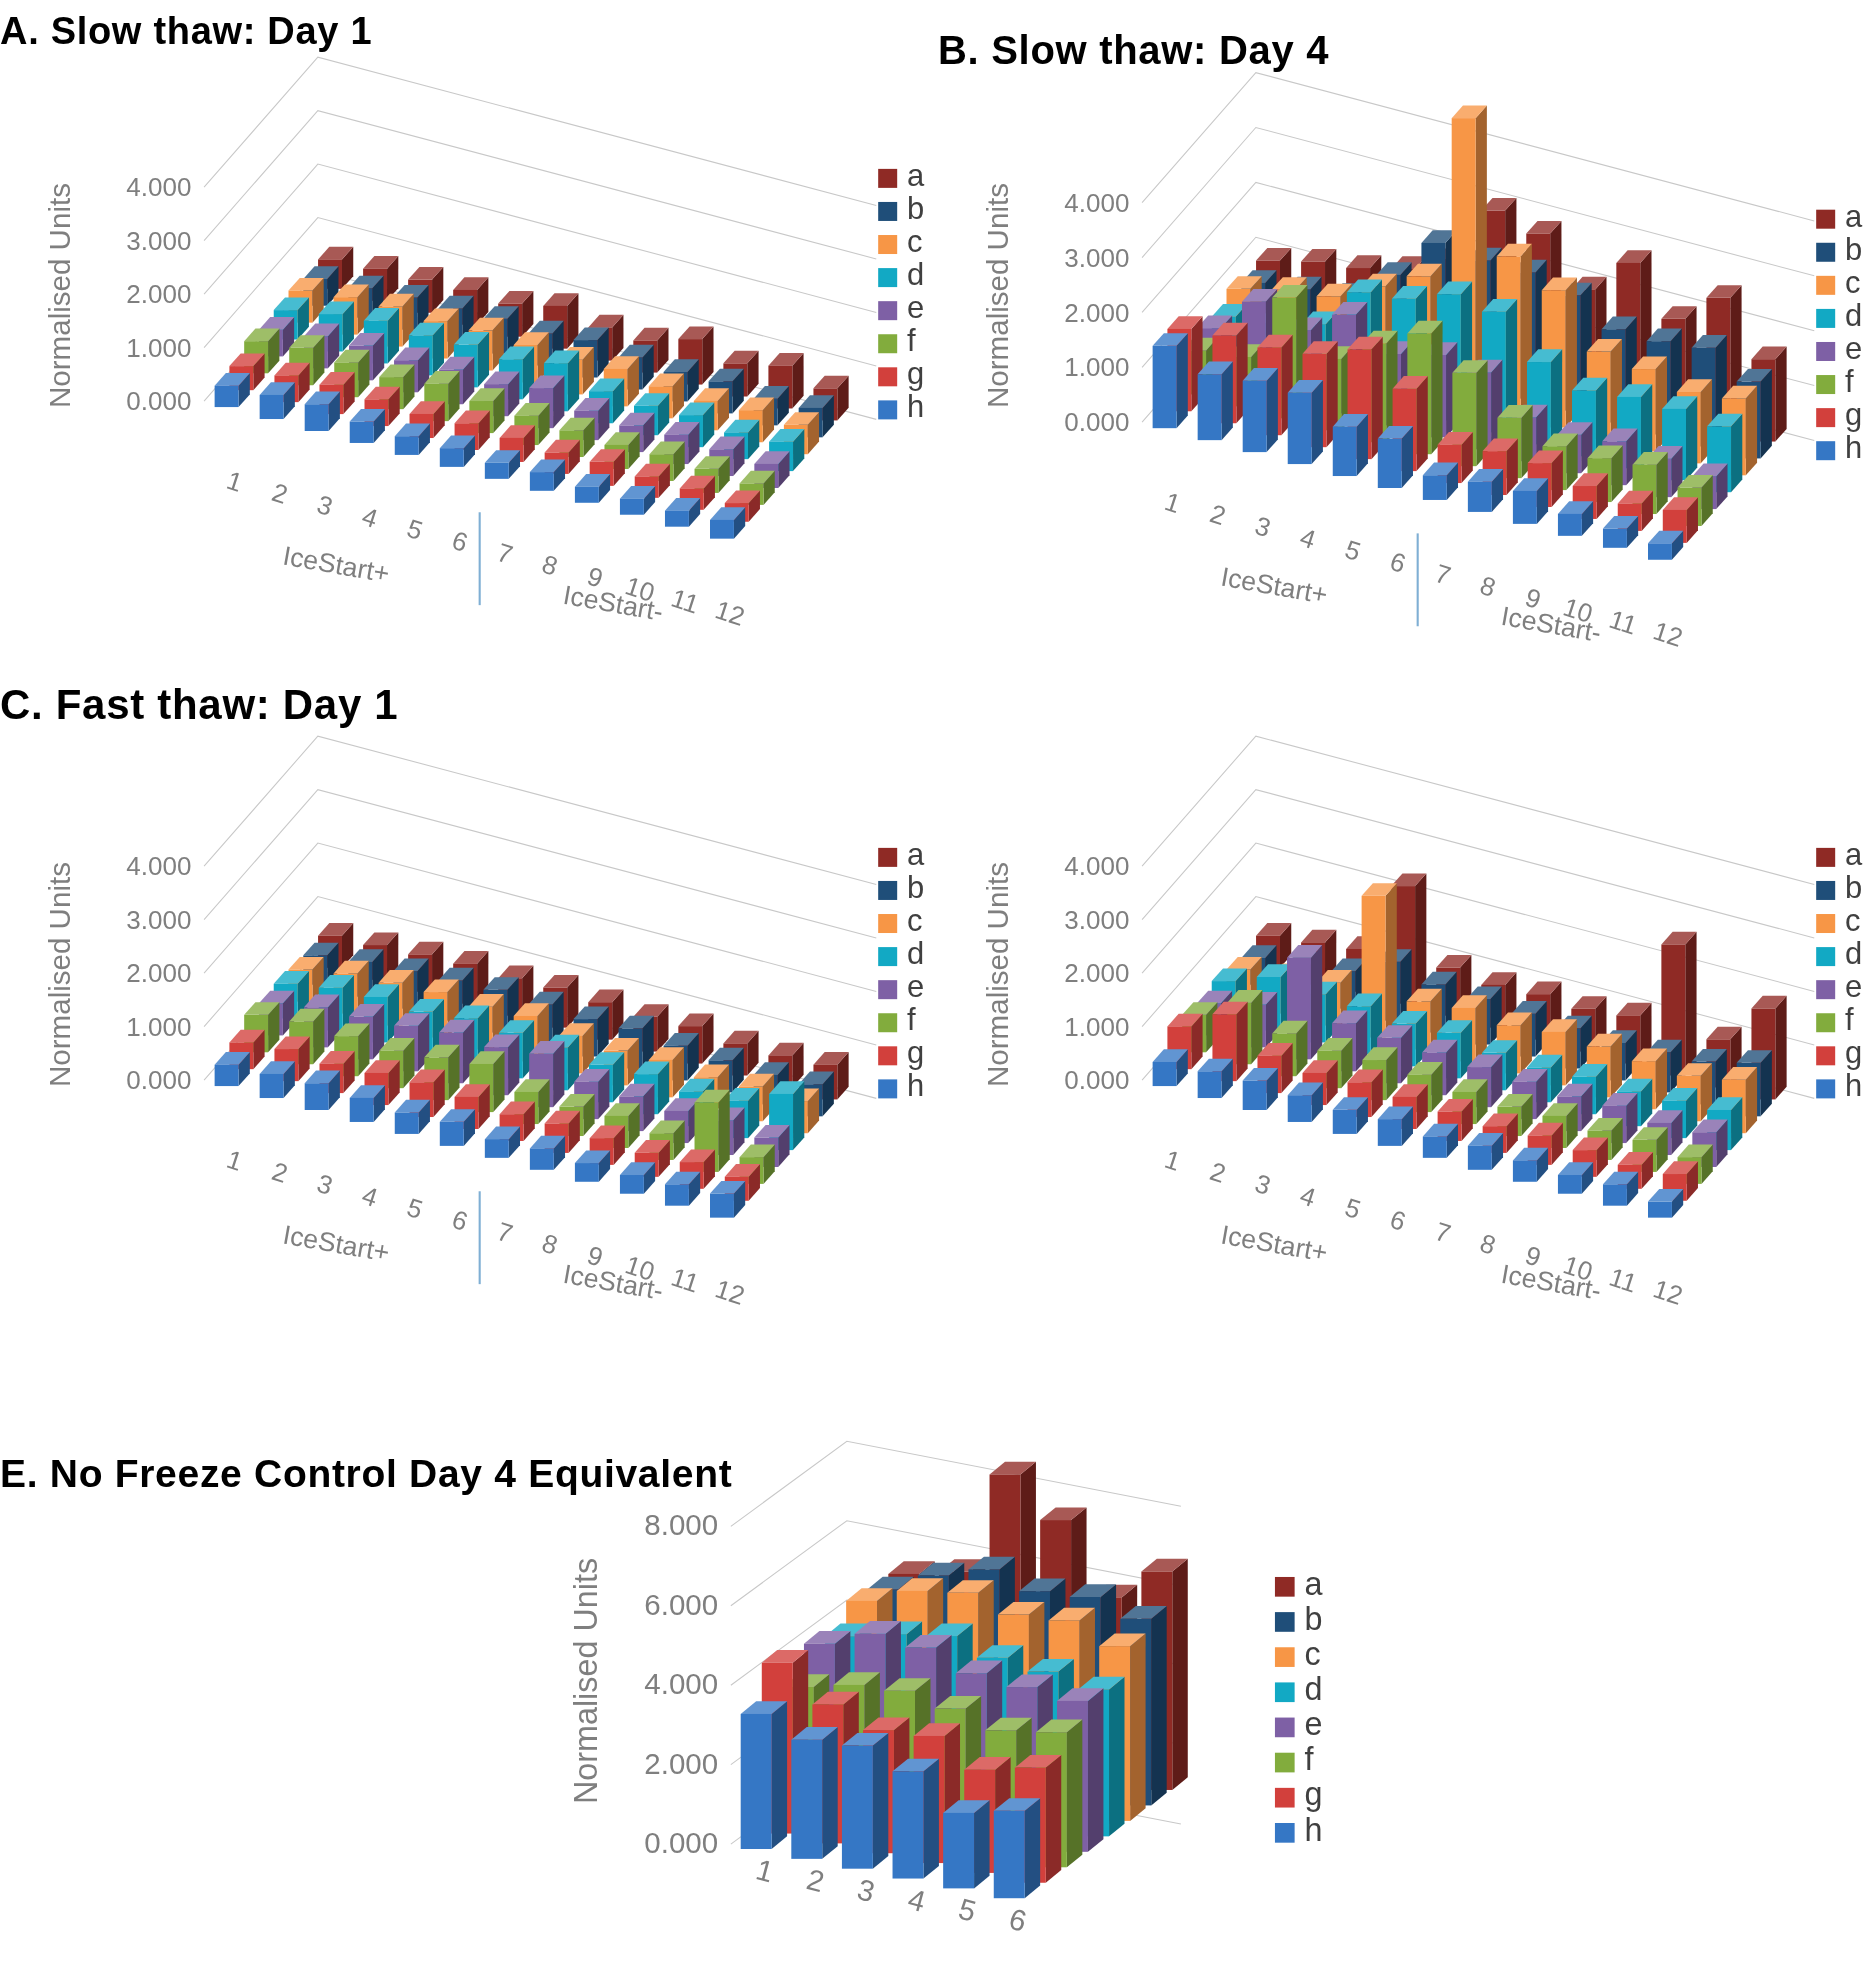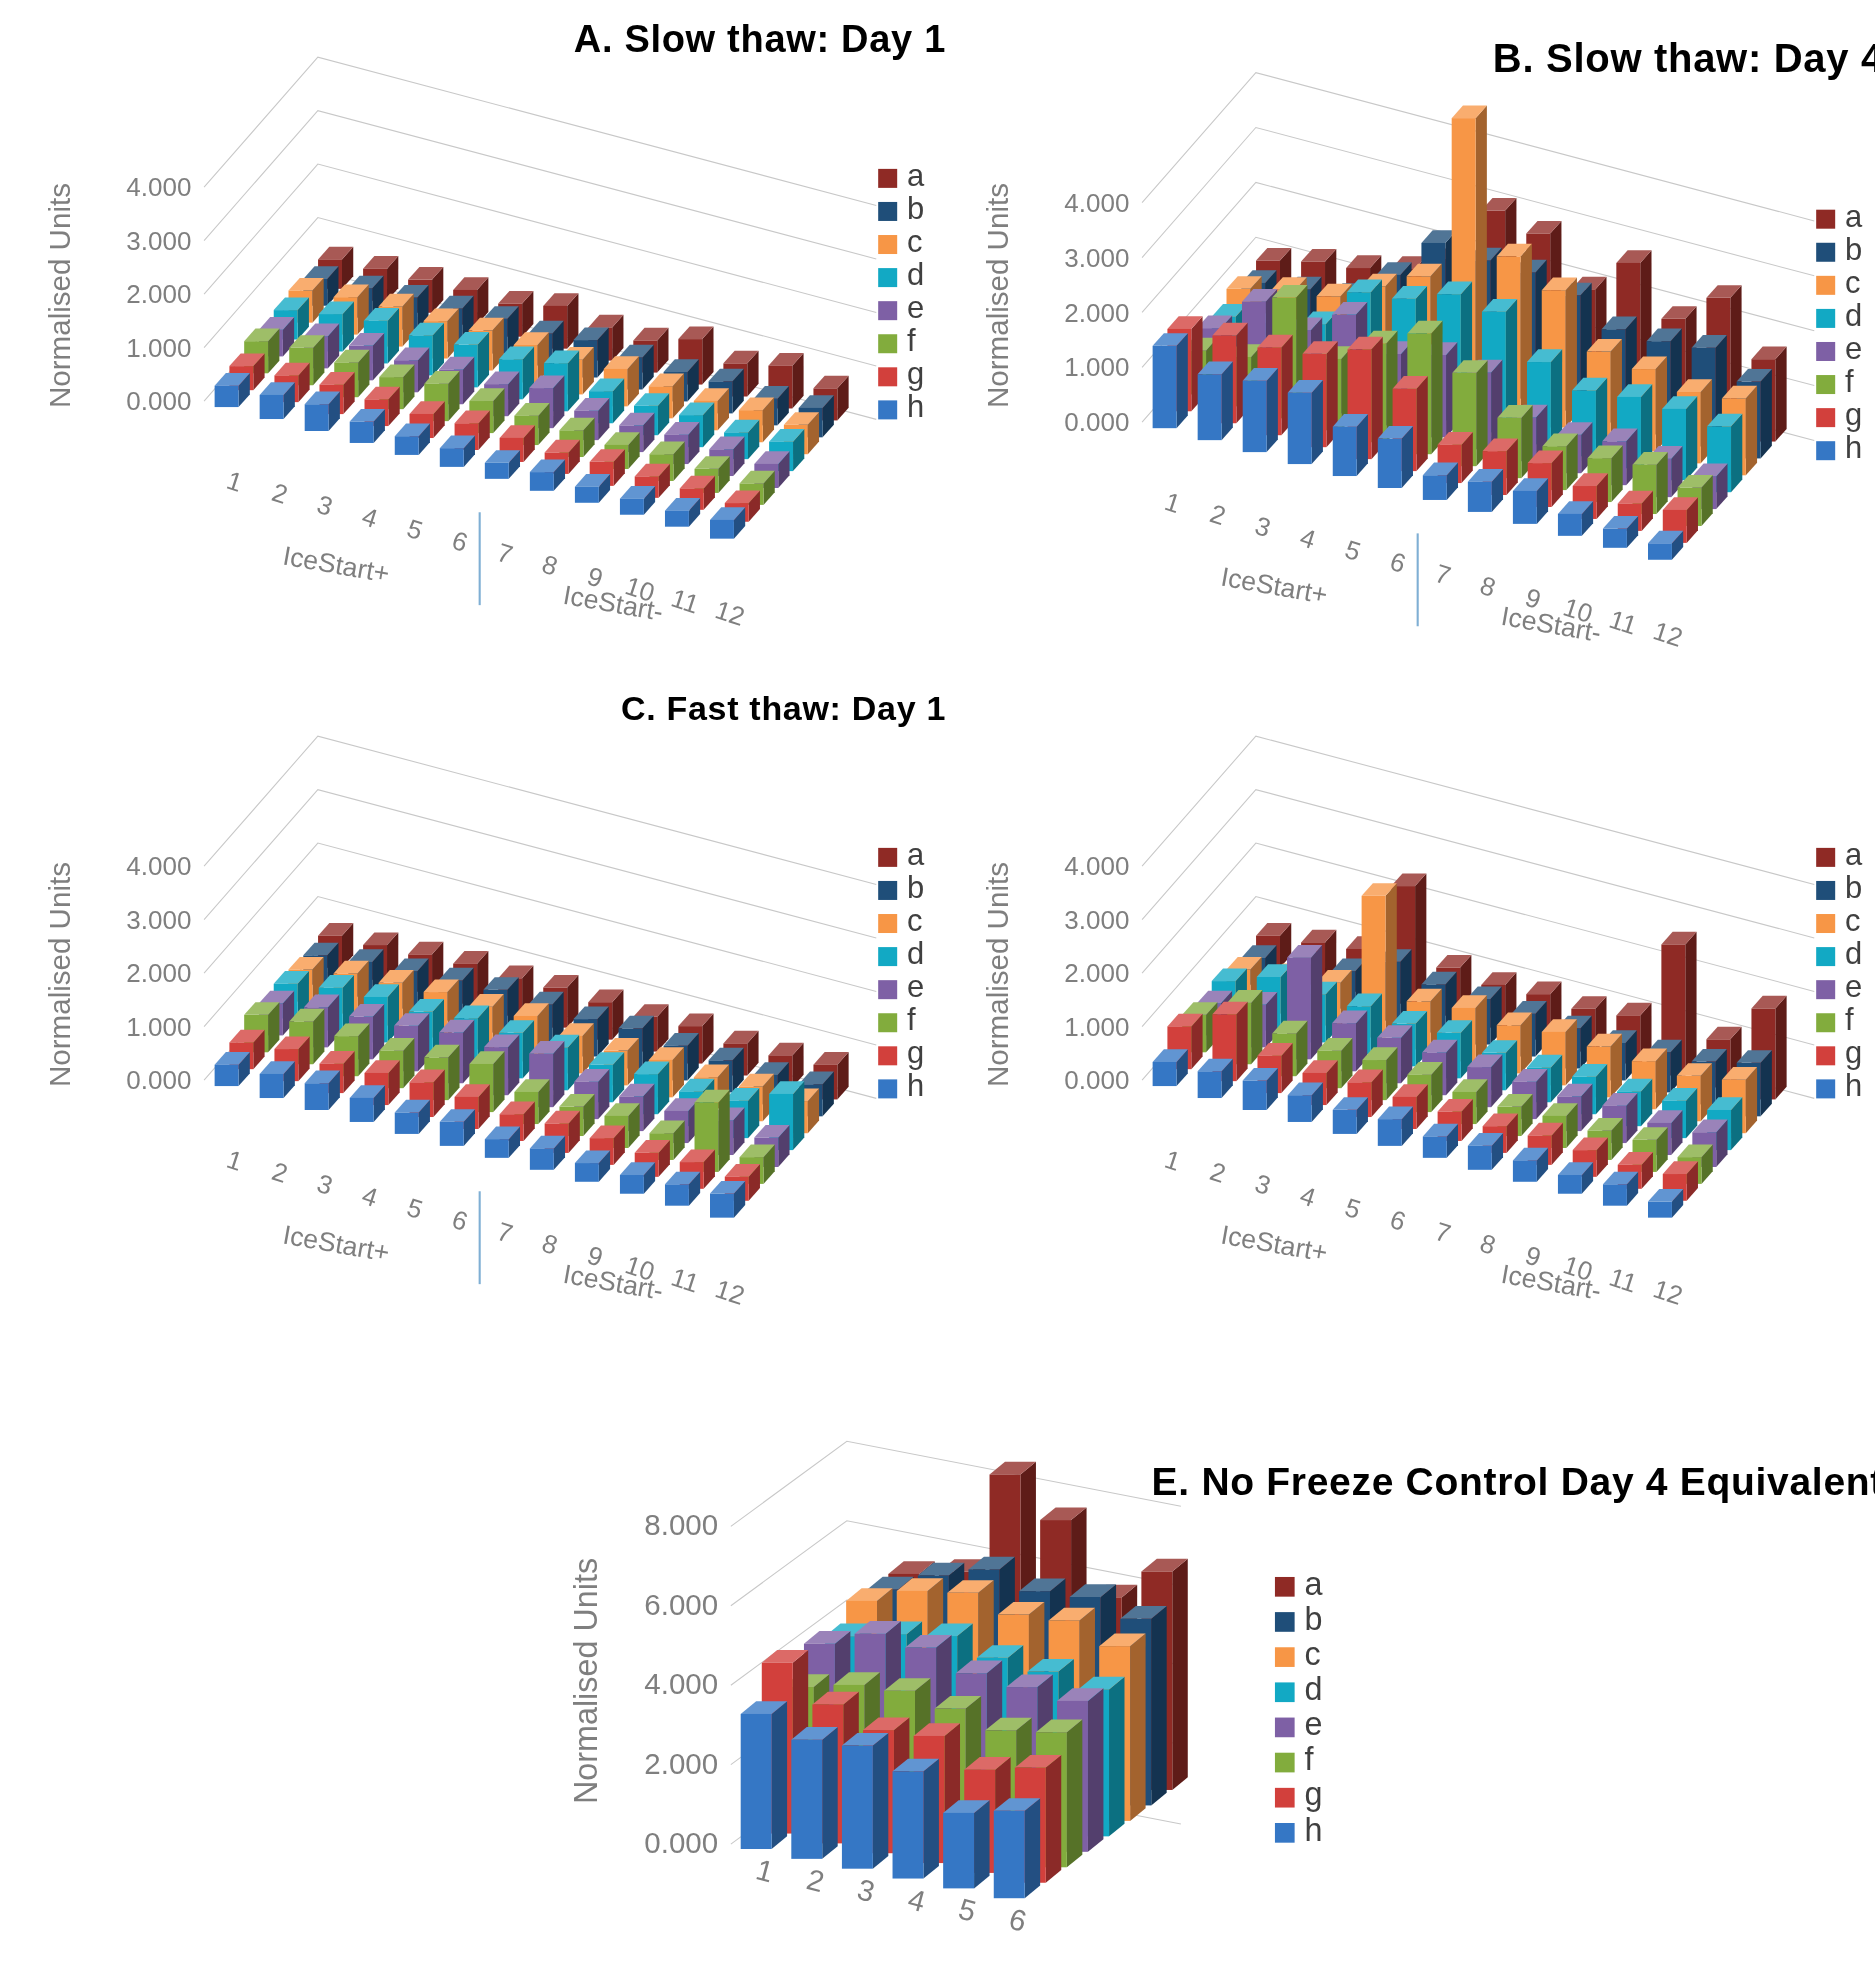--- a/index.html
+++ b/index.html
@@ -1,22 +1,22 @@
 <!DOCTYPE html>
 <html style="font-size:11.3px"><head>
 <meta charset="utf-8">
 <style>
   html,body{margin:0;padding:0;background:#ffffff;}
   body{font-family:"Liberation Sans", sans-serif;}
   .canvas{position:relative;width:1876px;height:1965px;background:#ffffff;overflow:hidden;}
-  .panel-title{position:absolute;margin:8px;text-align:right;font-weight:800;color:#000;
+  .panel-title{position:absolute;margin:0;text-align:left;font-weight:800;color:#000;
     font-family:"Liberation Sans", sans-serif;letter-spacing:0.7px;}
   .t-a{left:0;top:9.8px;width:938px;font-size:38px;}
   .t-b{left:938px;top:28px;width:938px;font-size:40px;}
-  .t-c{left:0;top:681px;width:938px;font-size:34px;}
+  .t-c{left:0;top:681px;width:938px;font-size:42px;}
   .t-d{left:938px;top:681px;width:938px;font-size:38px;}
   .t-e{left:0;top:1452px;width:1876px;font-size:39px;}
   svg.plot{position:absolute;overflow:visible;}
   .p-a{left:0;top:0;}
   .p-b{left:938px;top:0;}
   .p-c{left:0;top:679px;}
   .p-d{left:938px;top:679px;}
   .p-e{left:394px;top:1442px;}
 </style>
 </head>

